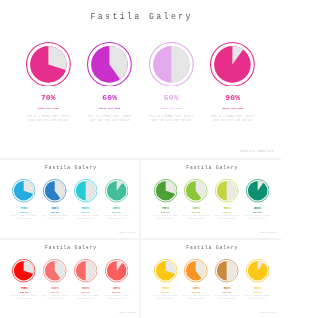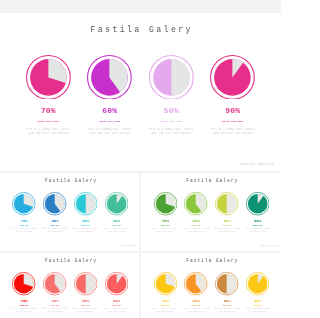--- a/index.html
+++ b/index.html
@@ -1,20 +1,20 @@
 <!DOCTYPE html>
 <html><head>
 <meta charset="utf-8">
 <style>
   html,body{margin:0;padding:0;}
   body{width:281px;height:318px;background:#ffffff;overflow:hidden;
        font-family:"Liberation Mono",monospace;}
   .page{position:relative;width:281px;height:318px;background:#f3f2f4;}
 
-  .slide{position:absolute;background:#ffffff;box-sizing:border-box;overflow:hidden;margin-top:13px;}
+  .slide{position:absolute;background:#ffffff;box-sizing:border-box;overflow:hidden;}
 
   .hero{left:0;top:0;width:281px;height:157.8px;}
   .mini{width:139.45px;height:77.8px;}
   .m0{left:0px;top:159.8px;}
   .m1{left:141.2px;top:159.8px;}
   .m2{left:0px;top:239.8px;}
   .m3{left:141.2px;top:239.8px;}
 
   .title{position:absolute;left:0;width:100%;text-align:center;
          font-family:"Liberation Mono",monospace;font-weight:400;color:#58585c;}

